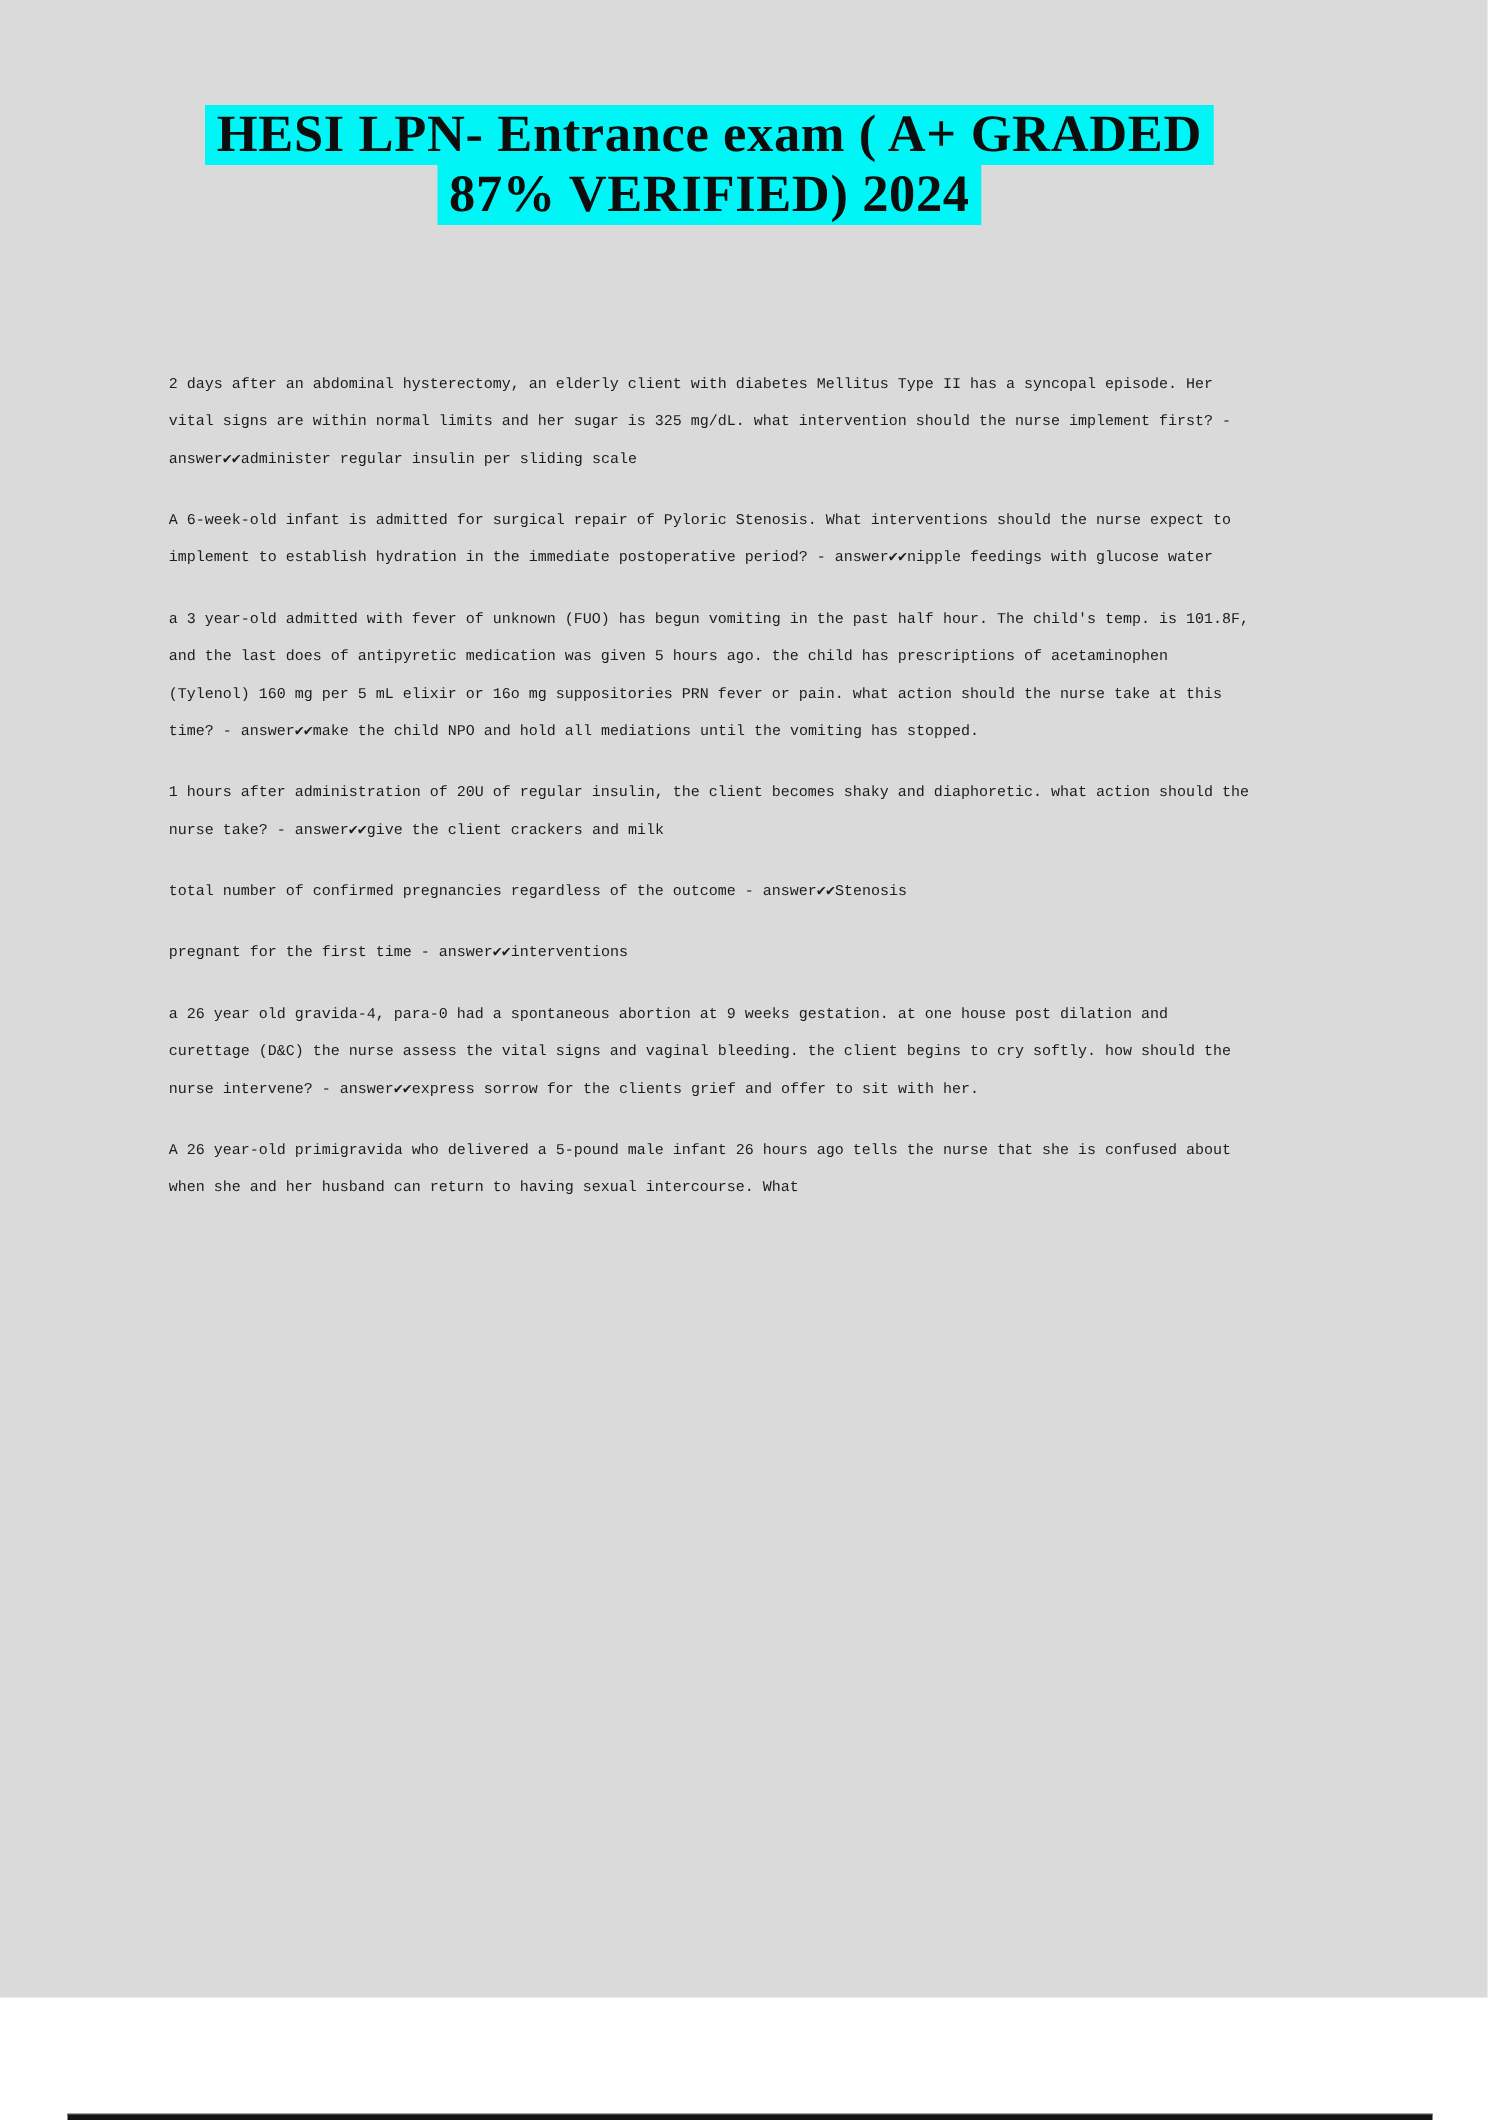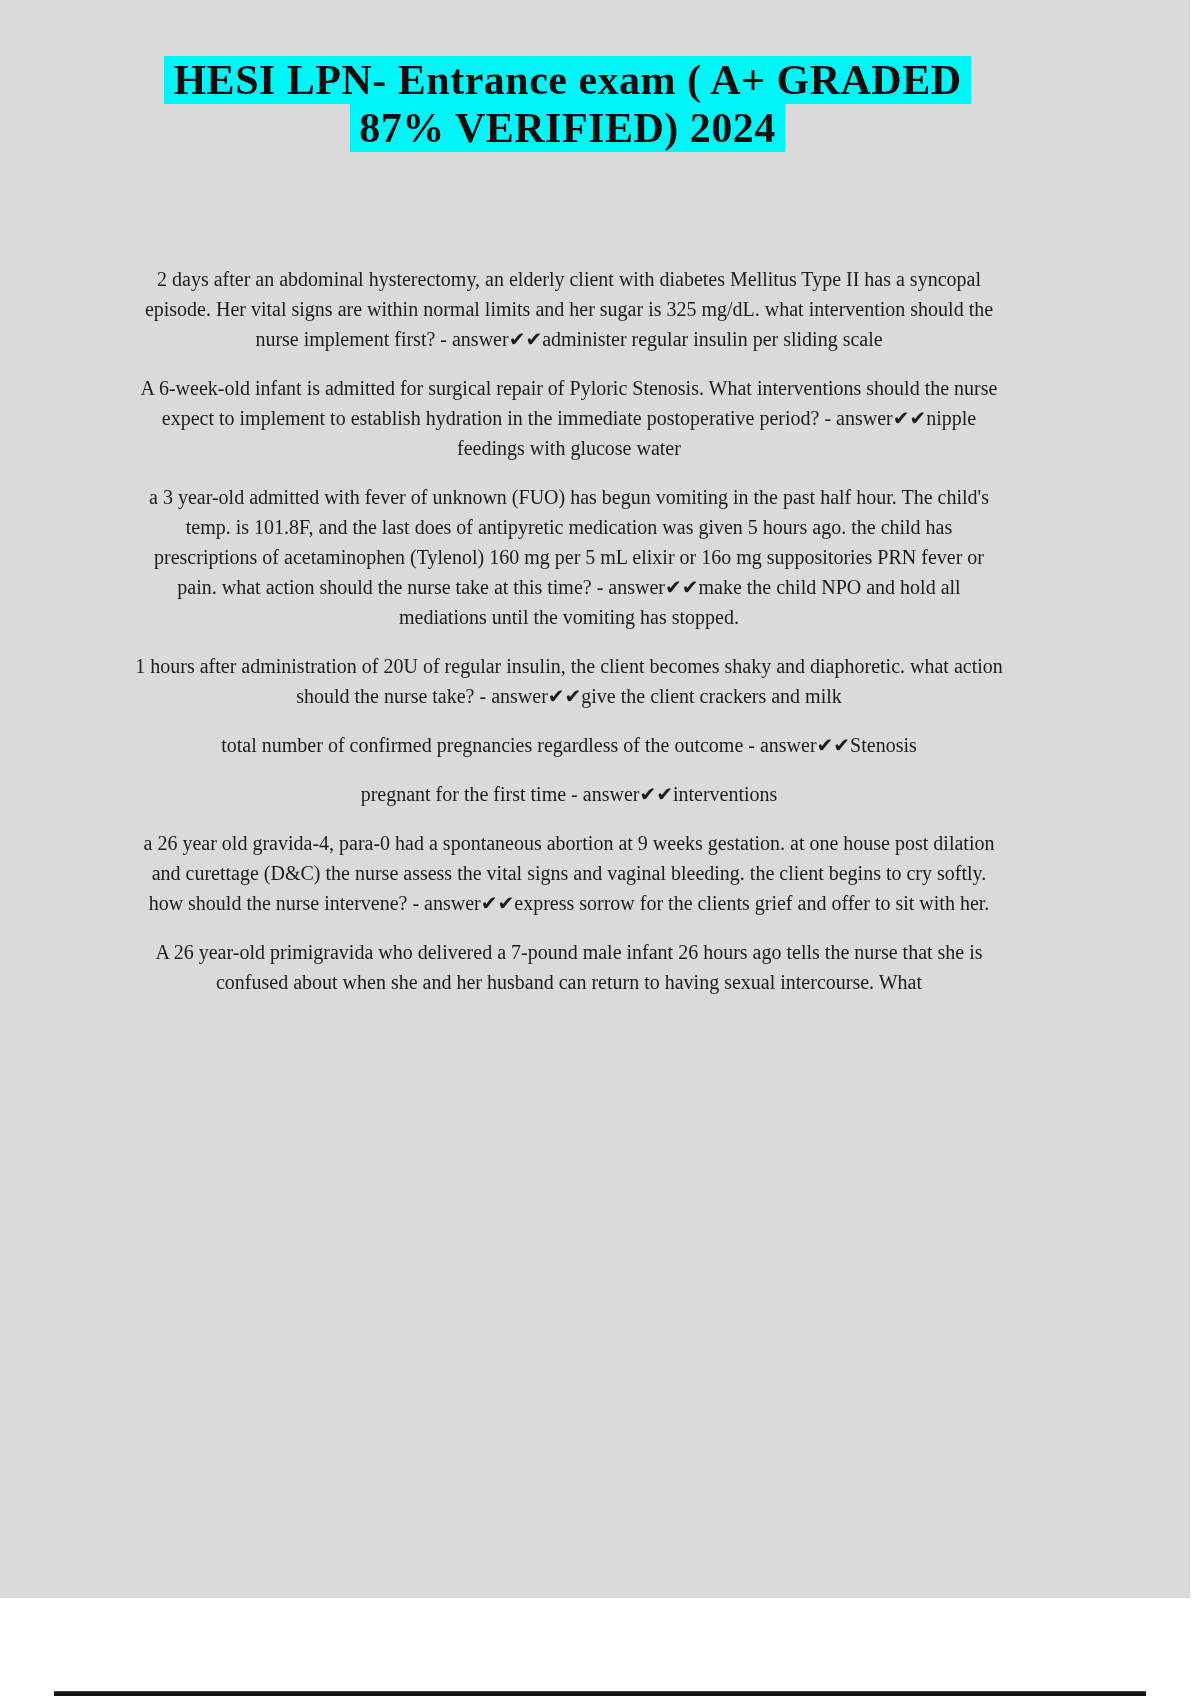--- a/index.html
+++ b/index.html
@@ -16,21 +16,21 @@
   }
   .page {
     position: absolute;
     left: 0;
     top: 0;
     width: 1190px;
     height: 1598px;
     background: #d9dad9;
   }
   .title-block {
-    padding-top: 56px;
+    padding-top: 84px;
     margin-left: 135px;
     width: 865px;
     text-align: center;
   }
   .title-line {
     margin: 0;
     line-height: 1.0;
   }
   .hl {
     display: inline-block;
@@ -38,24 +38,25 @@
     color: #0d0d0d;
     font-weight: 700;
     font-size: 42px;
     line-height: 47px;
     padding: 1px 9px 0 9px;
     letter-spacing: 0.5px;
   }
   .content {
     margin: 112px 0 0 135px;
     width: 868px;
-    font-size: 20px;
+    font-size: 12px;
     line-height: 30px;
     color: #1c1c1c;
-    text-align: center;
+    text-align: left;
+    font-family: Liberation Mono, monospace;
   }
   .content p {
     margin: 0 0 19px 0;
   }
   .bottom-rule {
     position: absolute;
     left: 54px;
     top: 1691px;
     width: 1092px;
     height: 4px;
@@ -78,18 +79,18 @@
   </div>
 
   <div class="content">
     <p>2 days after an abdominal hysterectomy, an elderly client with diabetes Mellitus Type II has a syncopal episode. Her vital signs are within normal limits and her sugar is 325 mg/dL. what intervention should the nurse implement first? - answer✔✔administer regular insulin per sliding scale</p>
     <p>A 6-week-old infant is admitted for surgical repair of Pyloric Stenosis. What interventions should the nurse expect to implement to establish hydration in the immediate postoperative period? - answer✔✔nipple feedings with glucose water</p>
     <p>a 3 year-old admitted with fever of unknown (FUO) has begun vomiting in the past half hour. The child's temp. is 101.8F, and the last does of antipyretic medication was given 5 hours ago. the child has prescriptions of acetaminophen (Tylenol) 160 mg per 5 mL elixir or 16o mg suppositories PRN fever or pain. what action should the nurse take at this time? - answer✔✔make the child NPO and hold all mediations until the vomiting has stopped.</p>
     <p>1 hours after administration of 20U of regular insulin, the client becomes shaky and diaphoretic. what action should the nurse take? - answer✔✔give the client crackers and milk</p>
     <p>total number of confirmed pregnancies regardless of the outcome - answer✔✔Stenosis</p>
     <p>pregnant for the first time - answer✔✔interventions</p>
     <p>a 26 year old gravida-4, para-0 had a spontaneous abortion at 9 weeks gestation. at one house post dilation and curettage (D&amp;C) the nurse assess the vital signs and vaginal bleeding. the client begins to cry softly. how should the nurse intervene? - answer✔✔express sorrow for the clients grief and offer to sit with her.</p>
-    <p>A 26 year-old primigravida who delivered a 7-pound male infant 26 hours ago tells the nurse that she is confused about when she and her husband can return to having sexual intercourse. What</p>
+    <p>A 26 year-old primigravida who delivered a 5-pound male infant 26 hours ago tells the nurse that she is confused about when she and her husband can return to having sexual intercourse. What</p>
   </div>
 
 </div>
 
 <div class="bottom-rule"></div>
 
 </body></html>

